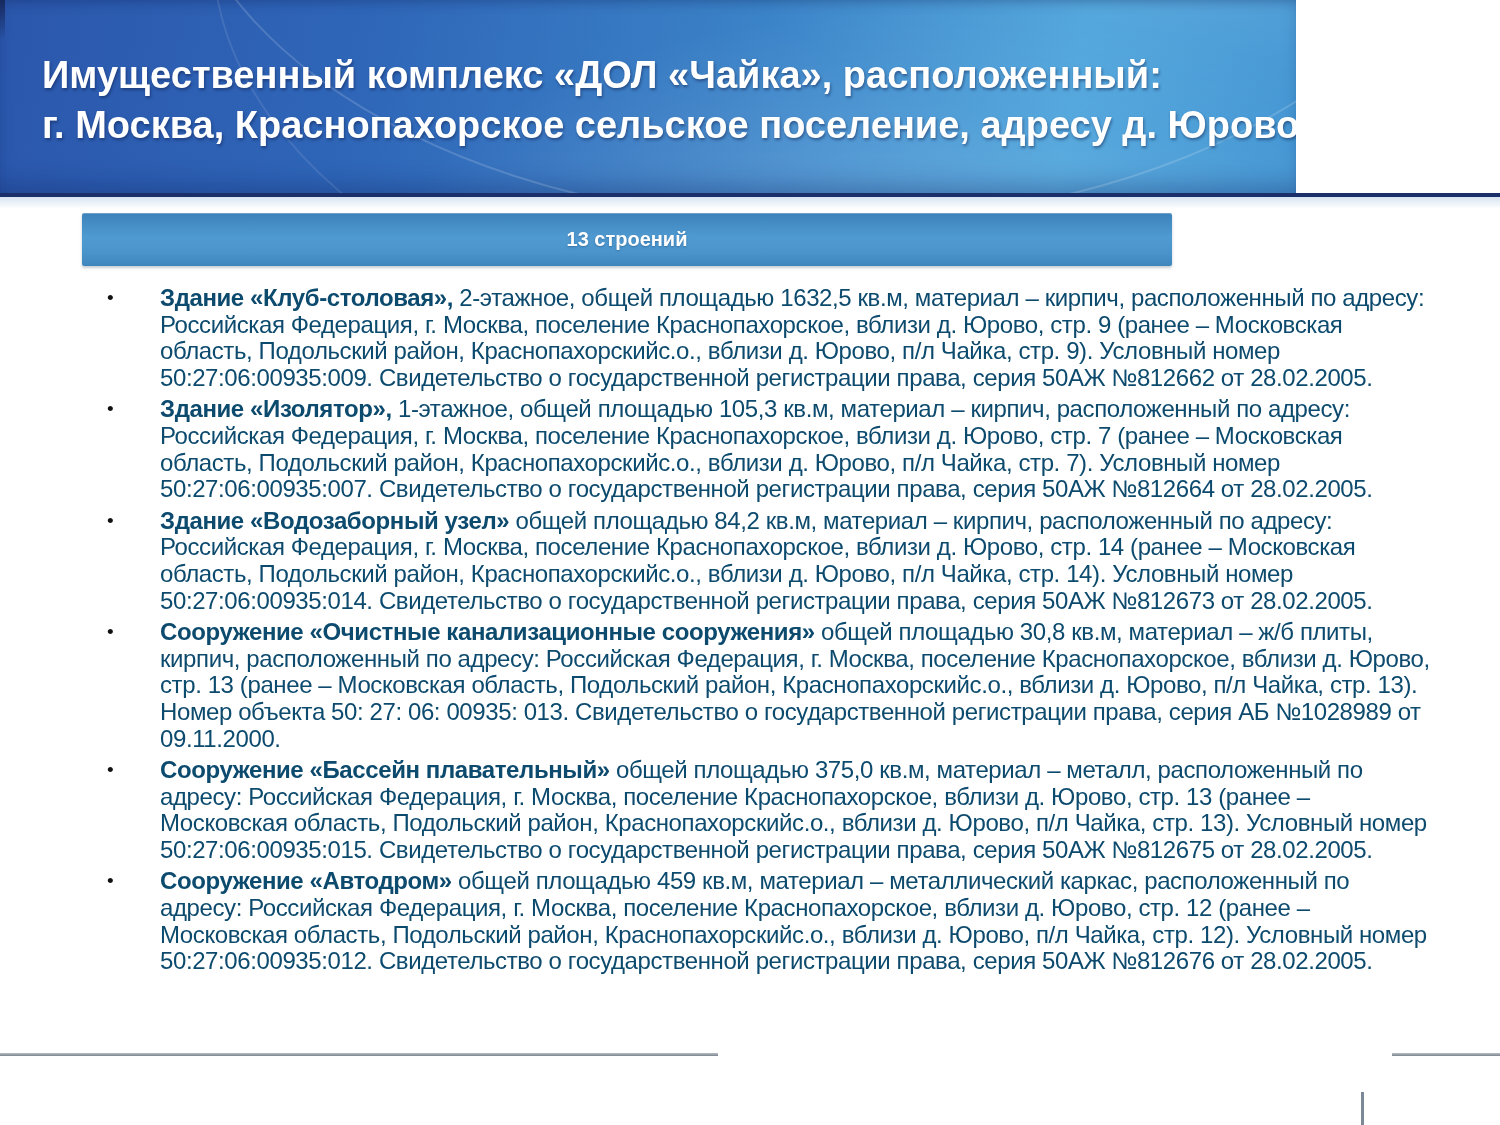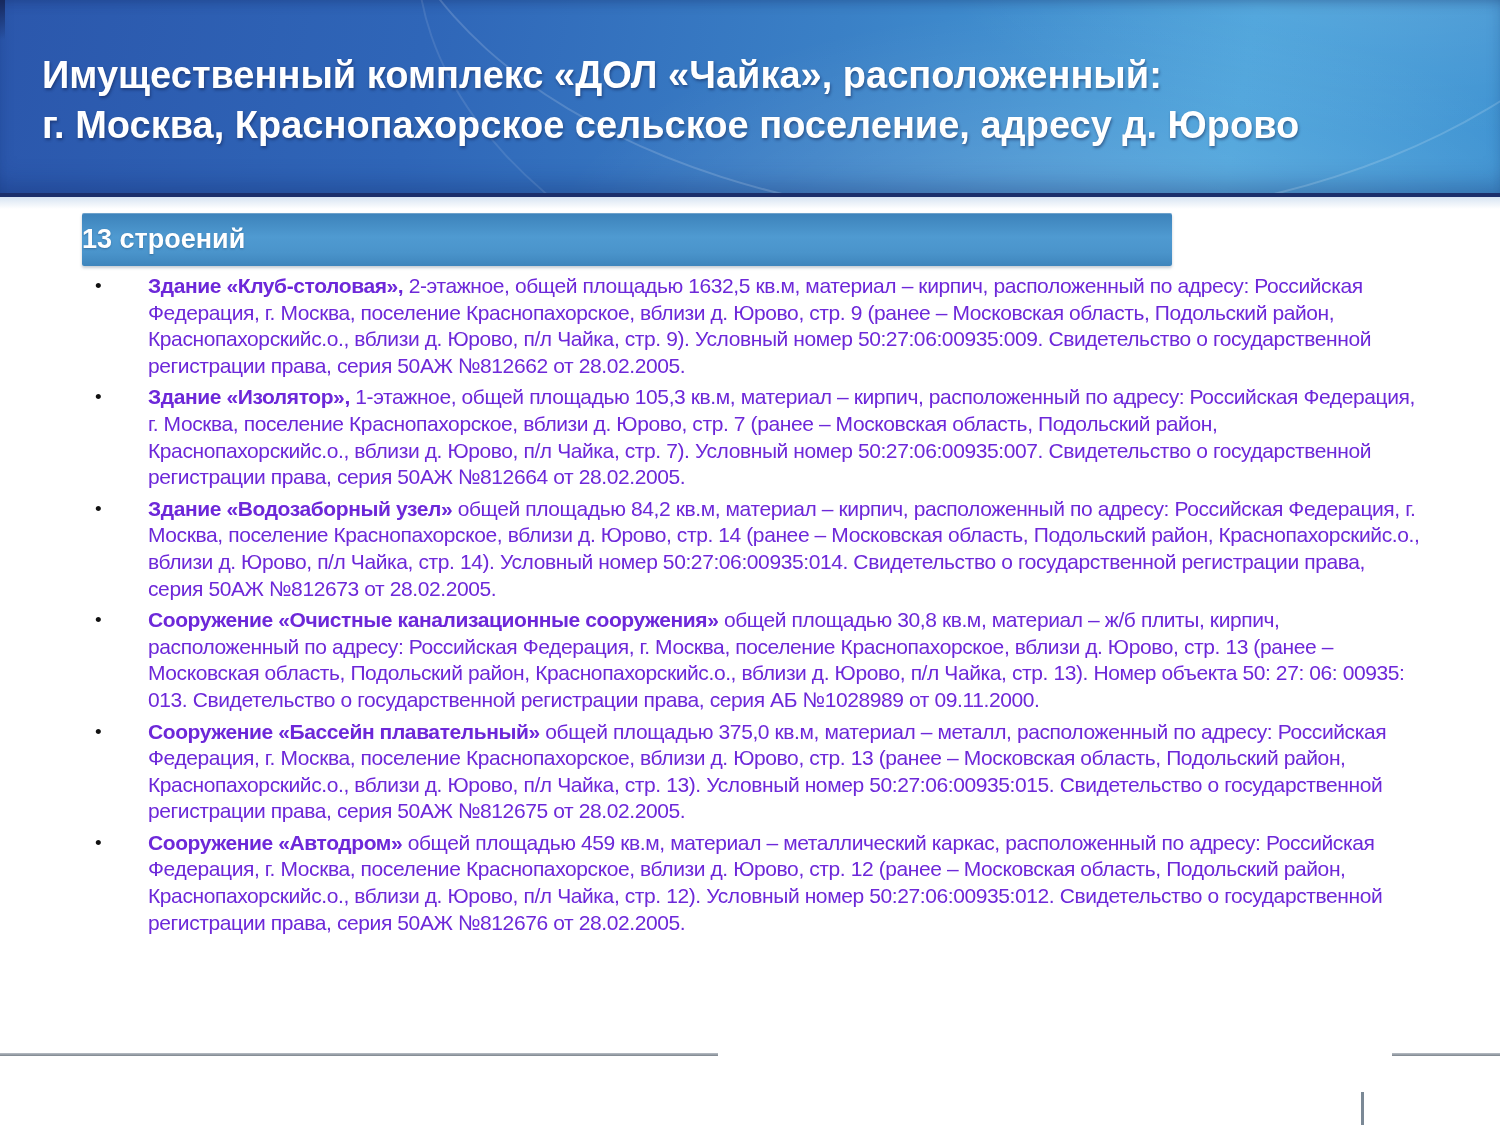--- a/index.html
+++ b/index.html
@@ -15,21 +15,21 @@
     position: relative;
     width: 1500px;
     height: 1125px;
     background: #ffffff;
   }
 
   
   .header {
     position: absolute;
     left: 0; top: 0;
-    width: 1500px;
+    width: 1296px;
     height: 193px;
     background:
       radial-gradient(ellipse 900px 420px at 72% 135%, rgba(255,255,255,0.20), rgba(255,255,255,0) 60%),
       radial-gradient(ellipse 700px 300px at 92% -30%, rgba(255,255,255,0.14), rgba(255,255,255,0) 65%),
       linear-gradient(100deg, #2b57ac 0%, #2f66b8 28%, #3a80c6 55%, #46a0da 82%, #3f93d2 100%);
     box-shadow: inset 0 8px 14px -8px rgba(12,28,80,0.45), inset 0 -20px 26px -14px rgba(16,38,100,0.40);
     overflow: hidden;
   }
   .header-swoosh1 {
     position: absolute;
@@ -77,34 +77,35 @@
   
   .banner {
     position: absolute;
     left: 82px; top: 213px;
     width: 1090px; height: 53px;
     border-radius: 2px;
     background: linear-gradient(180deg, #3c82ba 0%, #4f9ad1 45%, #4a94cb 75%, #3e85bc 100%);
     box-shadow: inset 0 1px 0 rgba(255,255,255,0.25), 0 2px 3px rgba(90,110,130,0.35);
     color: #ffffff;
     font-weight: bold;
-    font-size: 27px;
+    font-size: 20px;
     line-height: 53px;
+    text-align: center;
     text-shadow: 0 1px 2px rgba(20,50,90,0.35);
   }
 
   
   .building-list {
     position: absolute;
     left: 148px; top: 273px;
     width: 1272px;
-    margin: 0; padding: 0;
+    margin: 12px; padding: 0;
     list-style: none;
-    color: #6d28d9;
-    font-size: 21px;
+    color: #0c4a6e;
+    font-size: 24px;
     line-height: 26.6px;
     letter-spacing: -0.4px;
   }
   .building-list li {
     position: relative;
     margin: 0 0 5px 0;
   }
   .building-list li::before {
     content: "\2022";
     position: absolute;

